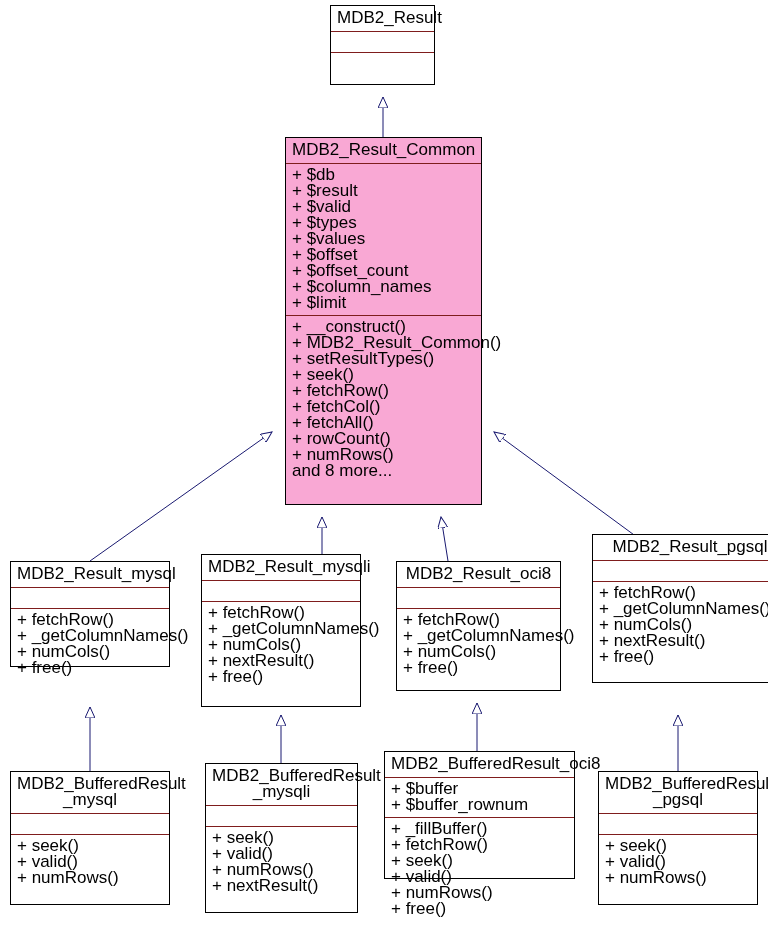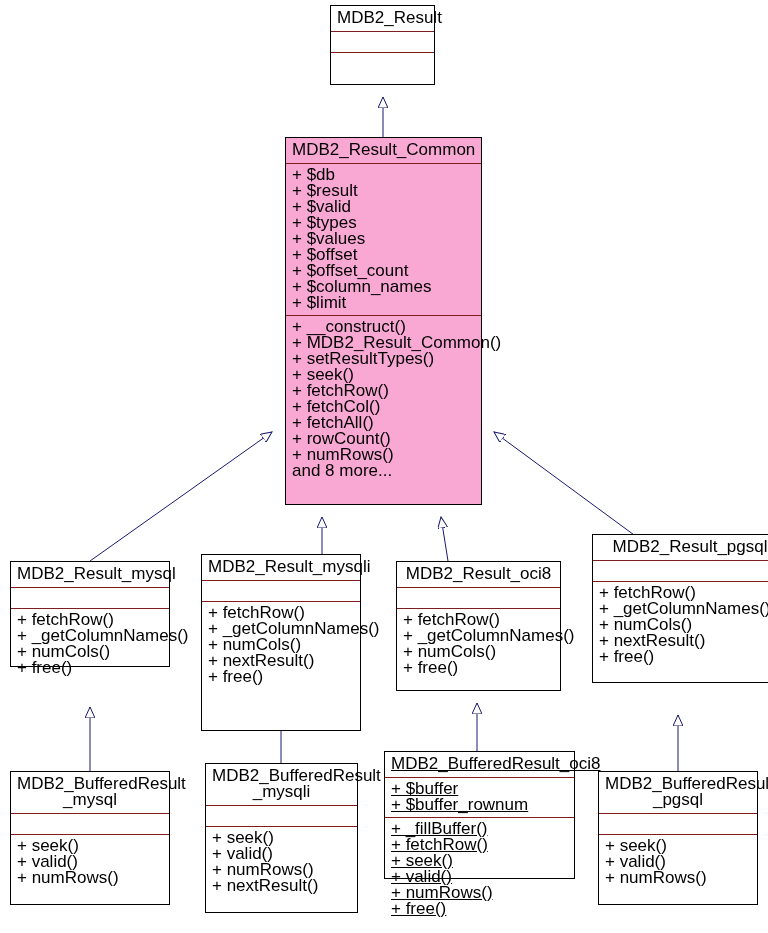--- a/index.html
+++ b/index.html
@@ -116,21 +116,21 @@
     <div class="title">MDB2_Result_mysql</div>
     <div class="sec empty"></div>
     <div class="sec">
       <div class="row">+ fetchRow()</div>
       <div class="row">+ _getColumnNames()</div>
       <div class="row">+ numCols()</div>
       <div class="row">+ free()</div>
     </div>
   </div>
 
-  <div class="node" style="left:201px; top:554px; width:160px; height:177px;">
+  <div class="node" style="left:201px; top:554px; width:160px; height:153px;">
     <div class="title">MDB2_Result_mysqli</div>
     <div class="sec empty"></div>
     <div class="sec">
       <div class="row">+ fetchRow()</div>
       <div class="row">+ _getColumnNames()</div>
       <div class="row">+ numCols()</div>
       <div class="row">+ nextResult()</div>
       <div class="row">+ free()</div>
     </div>
   </div>
@@ -174,21 +174,21 @@
 _mysqli</div>
     <div class="sec empty"></div>
     <div class="sec">
       <div class="row">+ seek()</div>
       <div class="row">+ valid()</div>
       <div class="row">+ numRows()</div>
       <div class="row">+ nextResult()</div>
     </div>
   </div>
 
-  <div class="node" style="left:384px; top:751px; width:191px; height:128px;text-decoration:underline;">
+  <div class="node" style="left:384px; top:751px; width:191px; height:128px;">
     <div class="title">MDB2_BufferedResult_oci8</div>
     <div class="sec">
       <div class="row">+ $buffer</div>
       <div class="row">+ $buffer_rownum</div>
     </div>
     <div class="sec">
       <div class="row">+ _fillBuffer()</div>
       <div class="row">+ fetchRow()</div>
       <div class="row">+ seek()</div>
       <div class="row">+ valid()</div>

